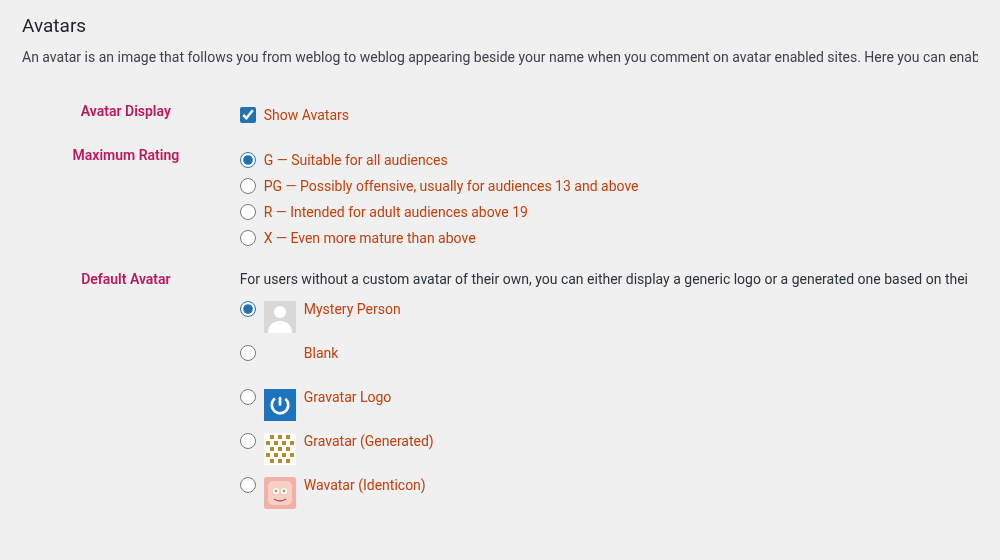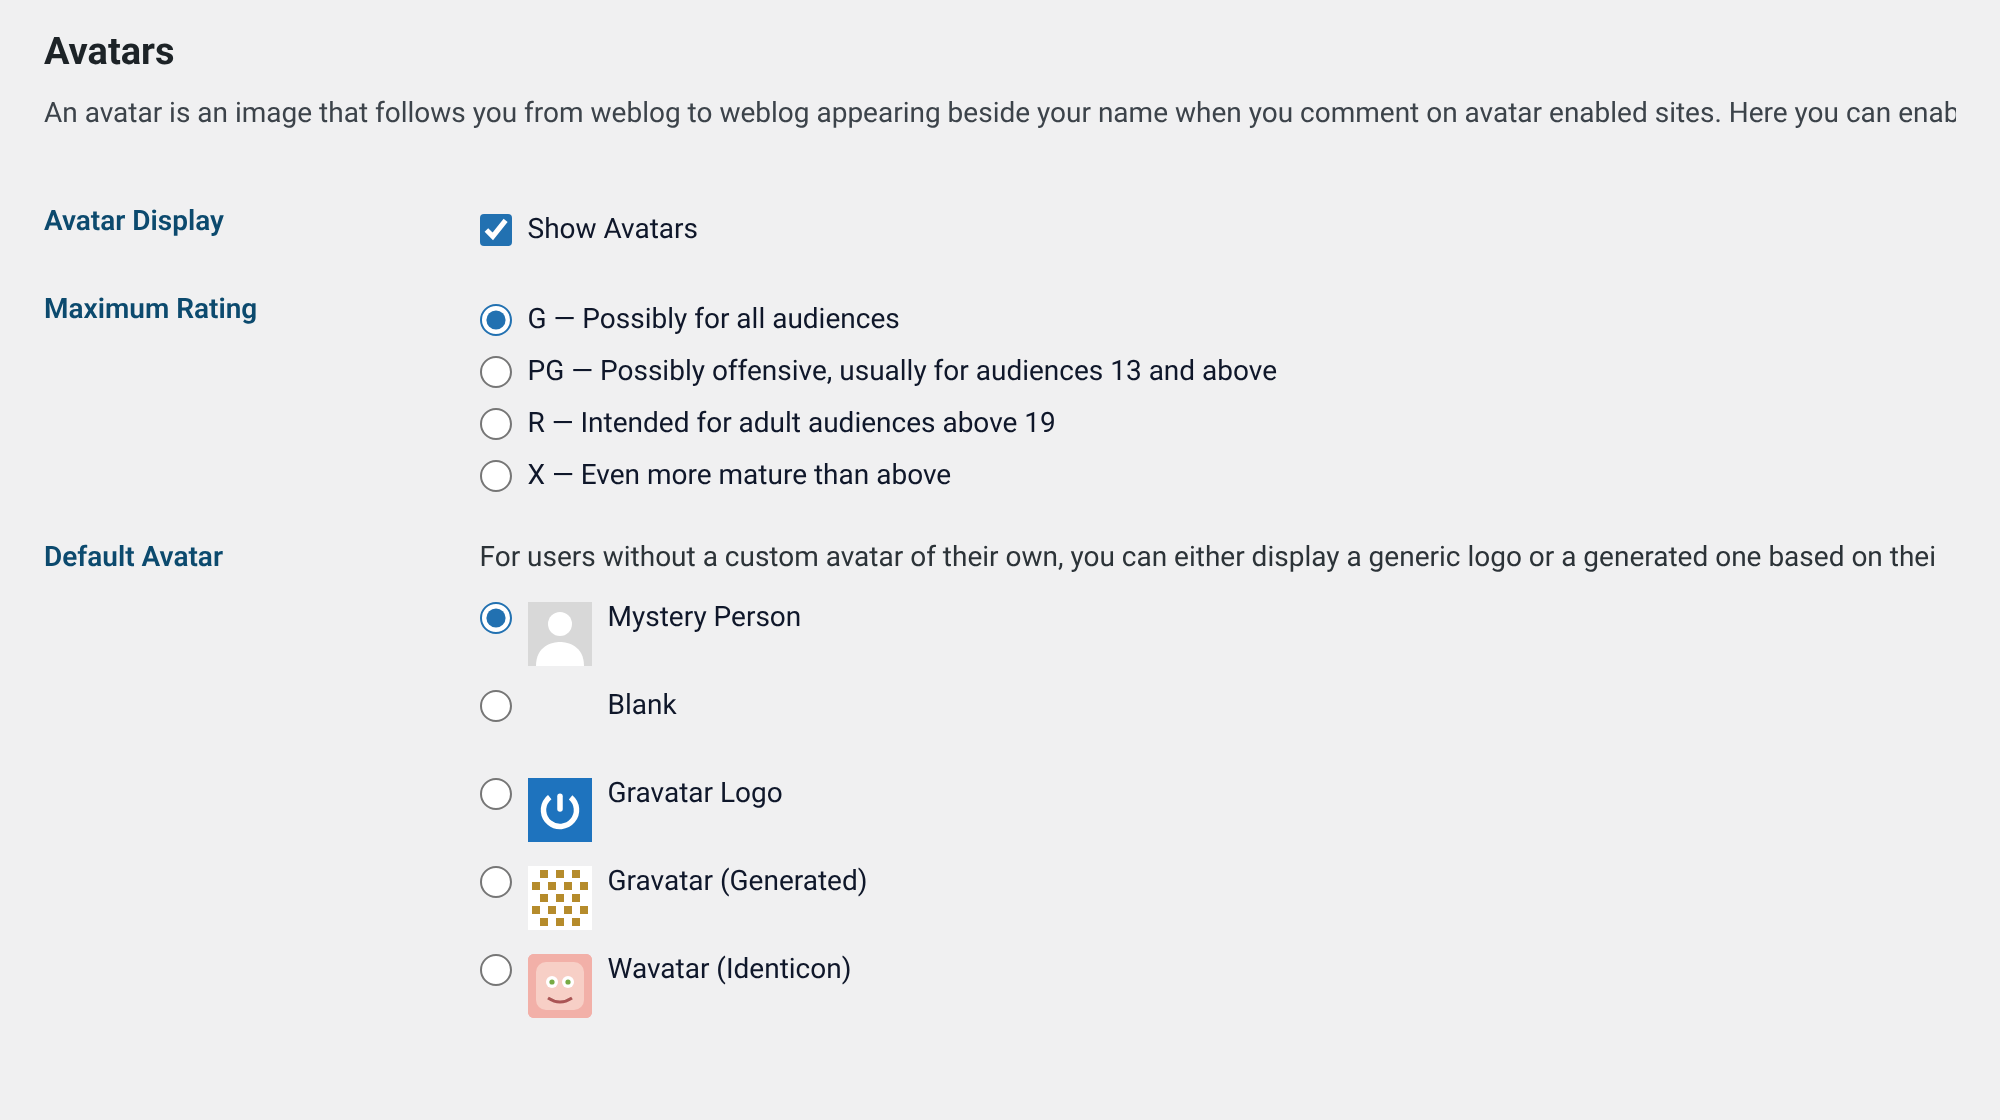--- a/index.html
+++ b/index.html
@@ -10,62 +10,62 @@
       font-size: 14px;
       width: 1000px;
       height: 560px;
       overflow: hidden;
     }
     .wrap {
       padding: 14px 22px;
     }
     h2 {
       font-size: 19px;
-      font-weight: 700;
+      font-weight: 400;
       margin-bottom: 12px;
       color: #1d2327;
     }
     .intro {
       font-size: 14px;
       color: #3c434a;
       margin-bottom: 28px;
       white-space: nowrap;
       overflow: hidden;
     }
     table.form-table {
       border-collapse: collapse;
       width: 100%;
     }
     table.form-table th {
-      text-align: left;
+      text-align: center;
       font-weight: 600;
       font-size: 14px;
       width: 220px;
       padding: 10px 10px 10px 0;
       vertical-align: top;
-      color: #0c4a6e;
+      color: #be185d;
     }
     table.form-table td {
       padding: 10px 10px 10px 0;
       vertical-align: top;
     }
     .field-row {
       display: flex;
       align-items: center;
       gap: 8px;
       padding: 4px 0;
     }
     input[type="checkbox"], input[type="radio"] {
       width: 16px;
       height: 16px;
       accent-color: #2271b1;
       cursor: pointer;
       margin:0;
     }
-    label { cursor: pointer; font-size: 14px; color: #0f172a; }
+    label { cursor: pointer; font-size: 14px; color: #c2410c; }
     .rating-list .field-row { padding: 5px 0; }
     .default-intro {
       font-size: 14px;
       color: #2c3338;
       margin-bottom: 8px;
       white-space: nowrap;
       overflow: hidden;
       text-align: right;
     }
     .avatar-row {
@@ -107,21 +107,21 @@
           <label for="show-avatars">Show Avatars</label>
         </div>
       </td>
     </tr>
 
     <tr class="row-spacer">
       <th>Maximum Rating</th>
       <td class="rating-list">
         <div class="field-row">
           <input type="radio" name="rating" id="rg" checked="" style="">
-          <label for="rg">G — Possibly for all audiences</label>
+          <label for="rg">G — Suitable for all audiences</label>
         </div>
         <div class="field-row">
           <input type="radio" name="rating" id="rpg" style="">
           <label for="rpg">PG — Possibly offensive, usually for audiences 13 and above</label>
         </div>
         <div class="field-row">
           <input type="radio" name="rating" id="rr" style="">
           <label for="rr">R — Intended for adult audiences above 19</label>
         </div>
         <div class="field-row">

